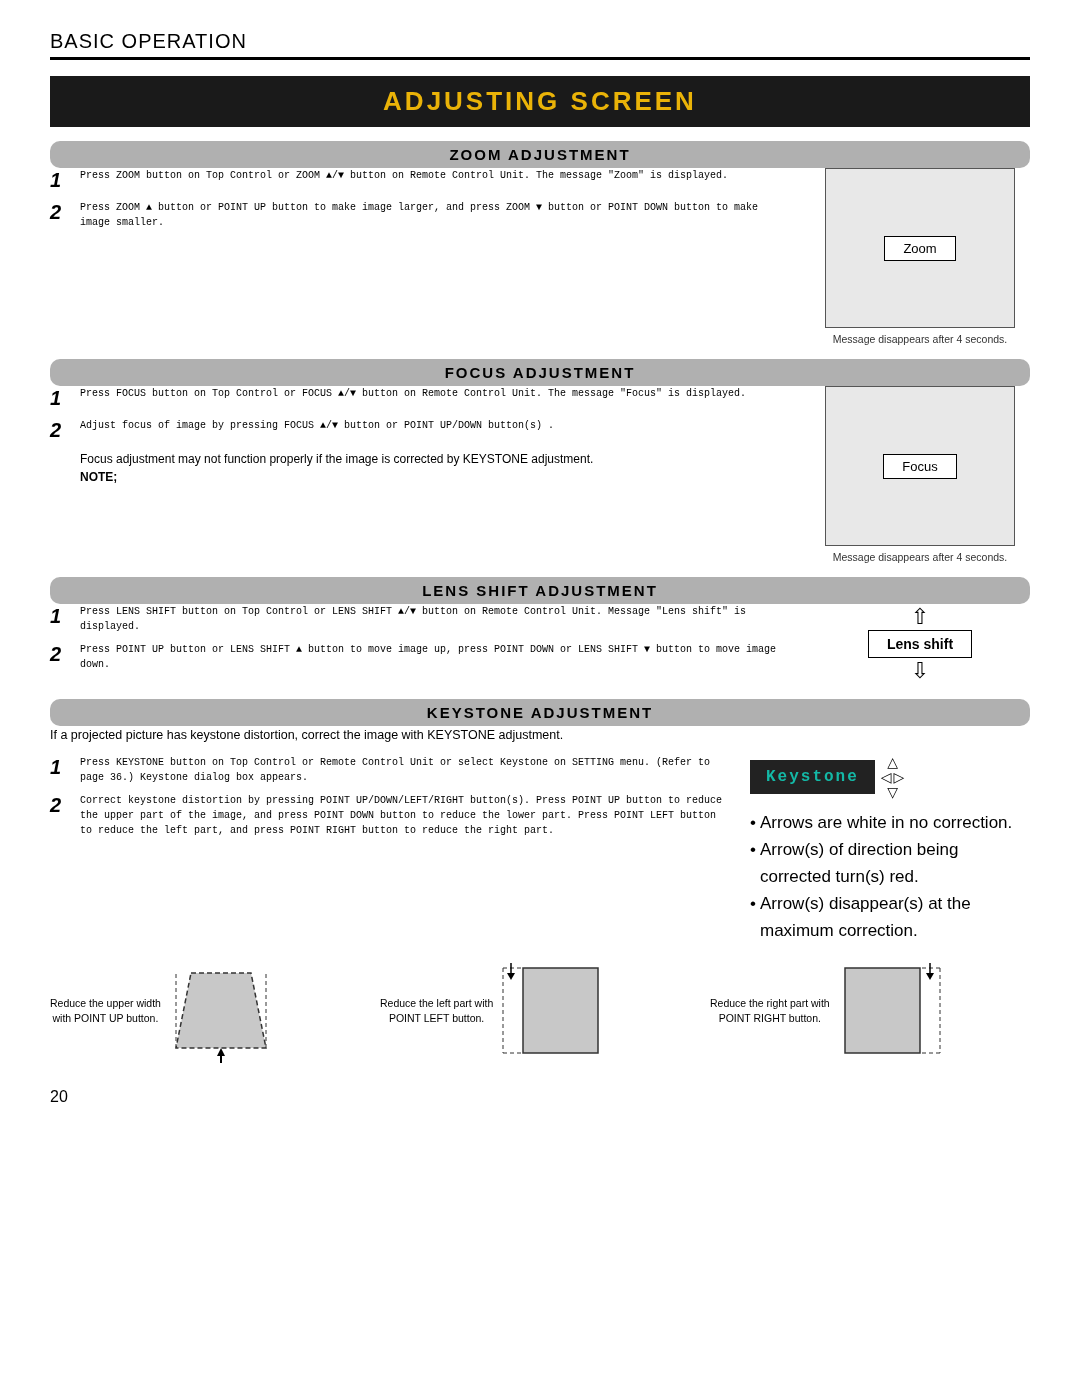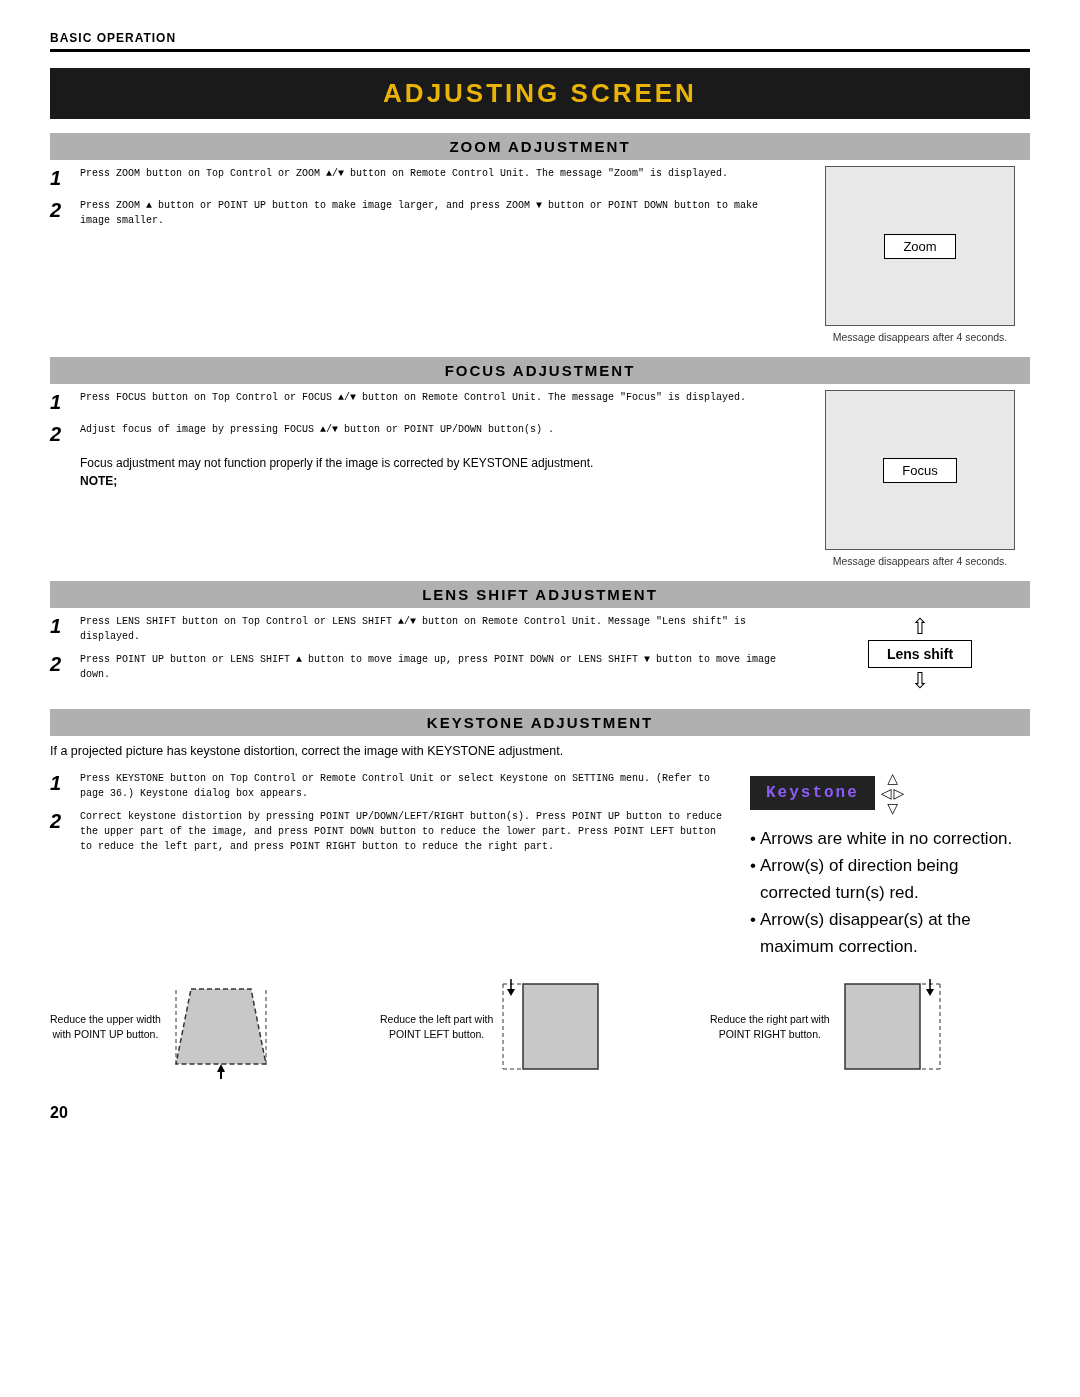--- a/index.html
+++ b/index.html
@@ -13,22 +13,22 @@
       color: #000;
     }
 
     
     .basic-operation-header {
       border-bottom: 3px solid #000;
       padding-bottom: 4px;
       margin-bottom: 16px;
     }
     .basic-operation-header span {
-      font-size: 12px;
-      font-weight: bold;
+      font-size: 20px;
+      font-weight: normal;
       letter-spacing: 1px;
       text-transform: uppercase;
       margin-top: 36px;
     }
 
     
     .main-title-bar {
       background: #1a1a1a;
       color: #eab308;
       text-align: center;
@@ -40,21 +40,22 @@
       font-weight: bold;
       letter-spacing: 3px;
       text-transform: uppercase;
     }
 
     
     .section-header {
       background: #b0b0b0;
       text-align: center;
       padding: 5px 0;
-      margin-bottom: 6px;
+      margin-bottom: 0;
+      border-radius: 10px;
     }
     .section-header span {
       font-size: 15px;
       font-weight: bold;
       letter-spacing: 2px;
       text-transform: uppercase;
     }
 
     
     .section {
@@ -162,21 +163,21 @@
     }
 
     .keystone-display {
       display: flex;
       align-items: center;
       gap: 6px;
       margin-bottom: 10px;
     }
     .keystone-box {
       background: #222;
-      color: #8b5cf6;
+      color: #14b8a6;
       font-size: 16px;
       font-weight: bold;
       padding: 8px 16px;
       font-family: 'Courier New', monospace;
       letter-spacing: 2px;
     }
     .keystone-arrows {
       display: flex;
       flex-direction: column;
       align-items: center;
@@ -227,21 +228,21 @@
       line-height: 1.4;
     }
     .diagram-svg {
       width: 120px;
       height: 110px;
     }
 
     
     .page-number {
       font-size: 16px;
-      font-weight: bold;
+      font-weight: normal;
       margin-top: 20px;
     }
 
     .intro-text {
       font-size: 12.5px;
       line-height: 1.5;
       margin-bottom: 10px;
     }
   </style>
 </head>

